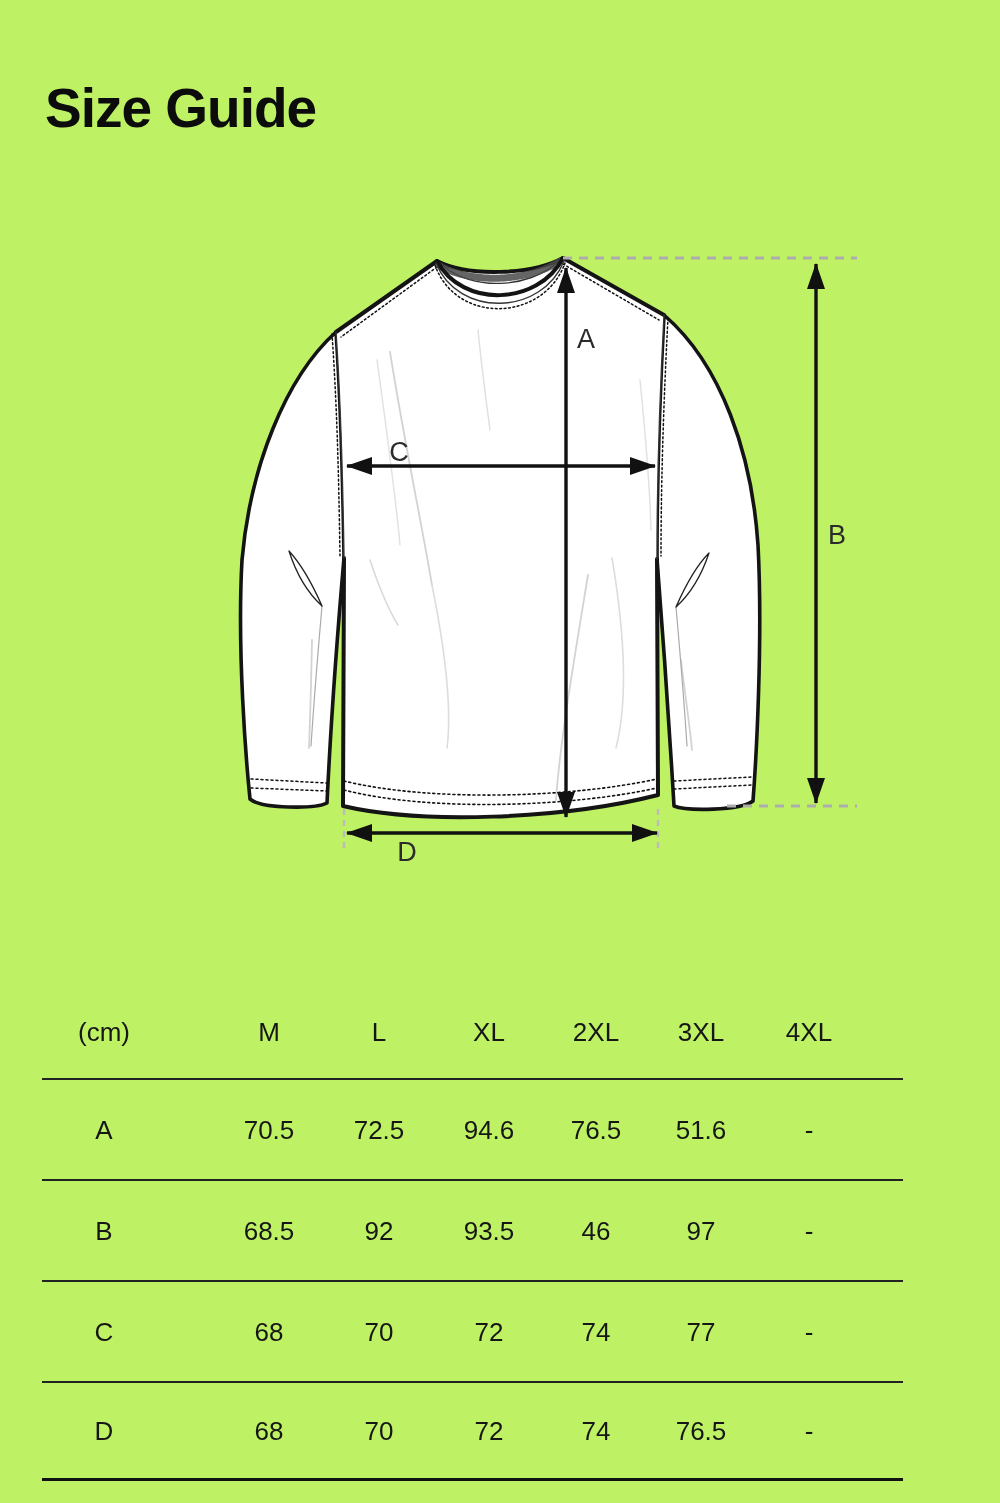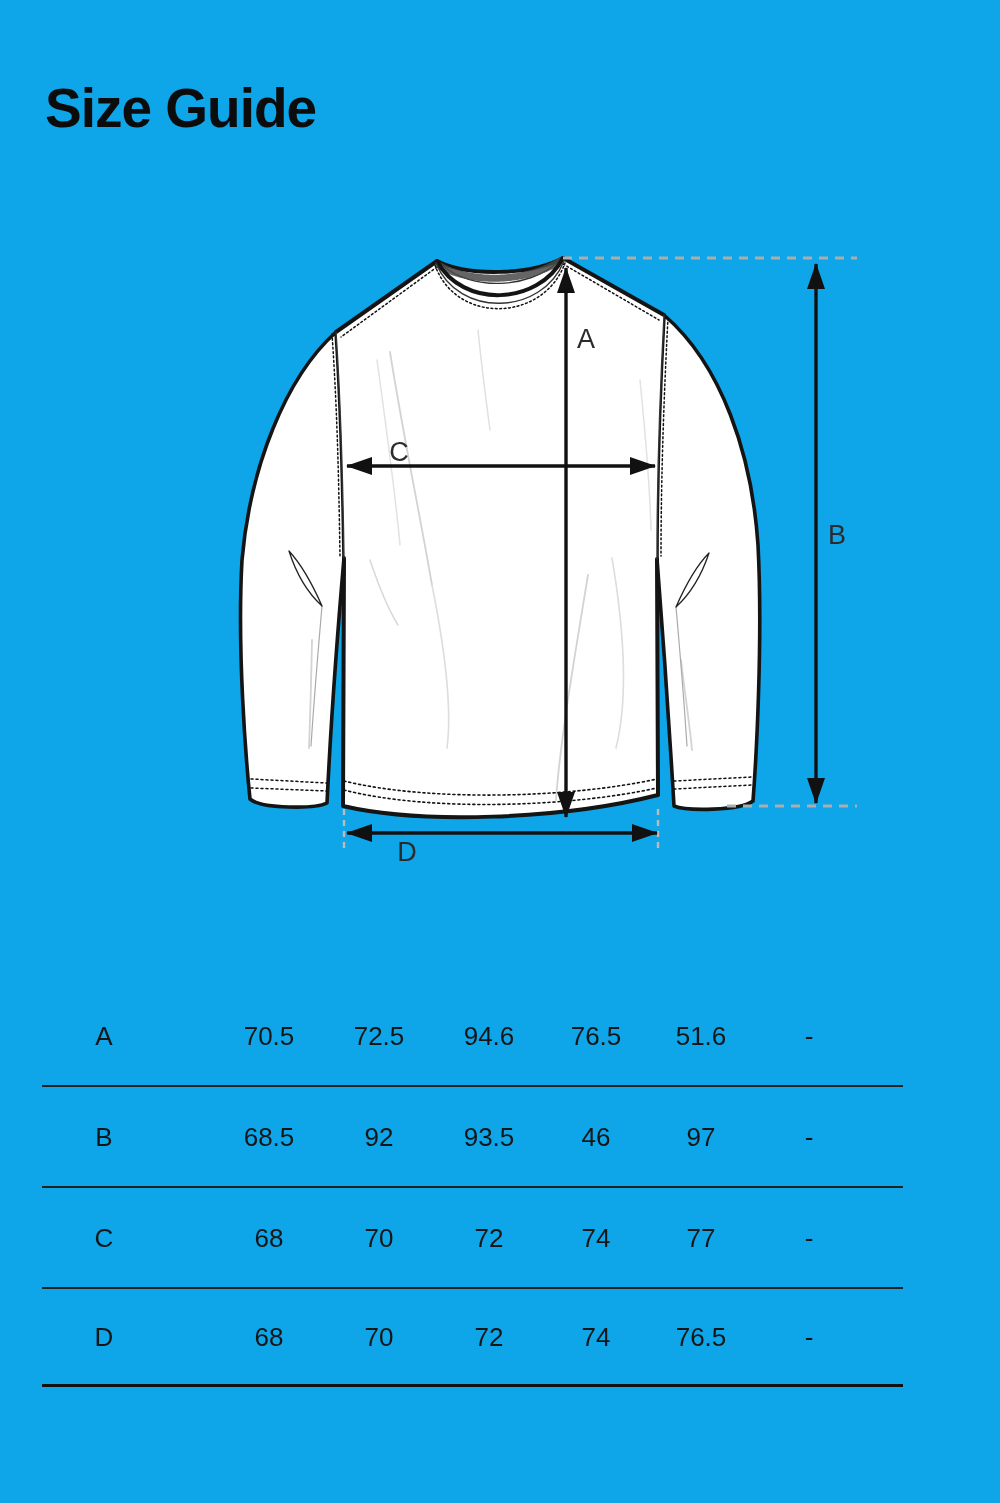--- a/index.html
+++ b/index.html
@@ -1,20 +1,20 @@
 <!DOCTYPE html>
 <html><head>
 <meta charset="utf-8">
 <style>
   html,body{margin:0;padding:0;background:#ffffff;}
   .page{
     position:relative;
     width:1000px;
     height:1503px;
-    background:#0ea5e9;
+    background:#bef264;
     overflow:hidden;
     font-family:"Liberation Sans", sans-serif;
   }
   .page-title{
     position:absolute;
     left:45px;
     top:76px;
     margin:0;
     font-size:55px;
     font-weight:700;
@@ -144,20 +144,29 @@
     <g font-family="Liberation Sans, sans-serif" font-size="27" fill="#2b2b2b">
       <text x="586" y="348" text-anchor="middle">A</text>
       <text x="837" y="544" text-anchor="middle">B</text>
       <text x="399" y="461" text-anchor="middle">C</text>
       <text x="407" y="861" text-anchor="middle">D</text>
     </g>
   </svg>
 
   <div class="size-table">
 
+    <div class="trow head">
+      <span class="cell c0">(cm)</span>
+      <span class="cell c1">M</span>
+      <span class="cell c2">L</span>
+      <span class="cell c3">XL</span>
+      <span class="cell c4">2XL</span>
+      <span class="cell c5">3XL</span>
+      <span class="cell c6">4XL</span>
+    </div>
 
     <div class="trow body">
       <span class="cell c0">A</span>
       <span class="cell c1">70.5</span>
       <span class="cell c2">72.5</span>
       <span class="cell c3">94.6</span>
       <span class="cell c4">76.5</span>
       <span class="cell c5">51.6</span>
       <span class="cell c6">-</span>
     </div>

